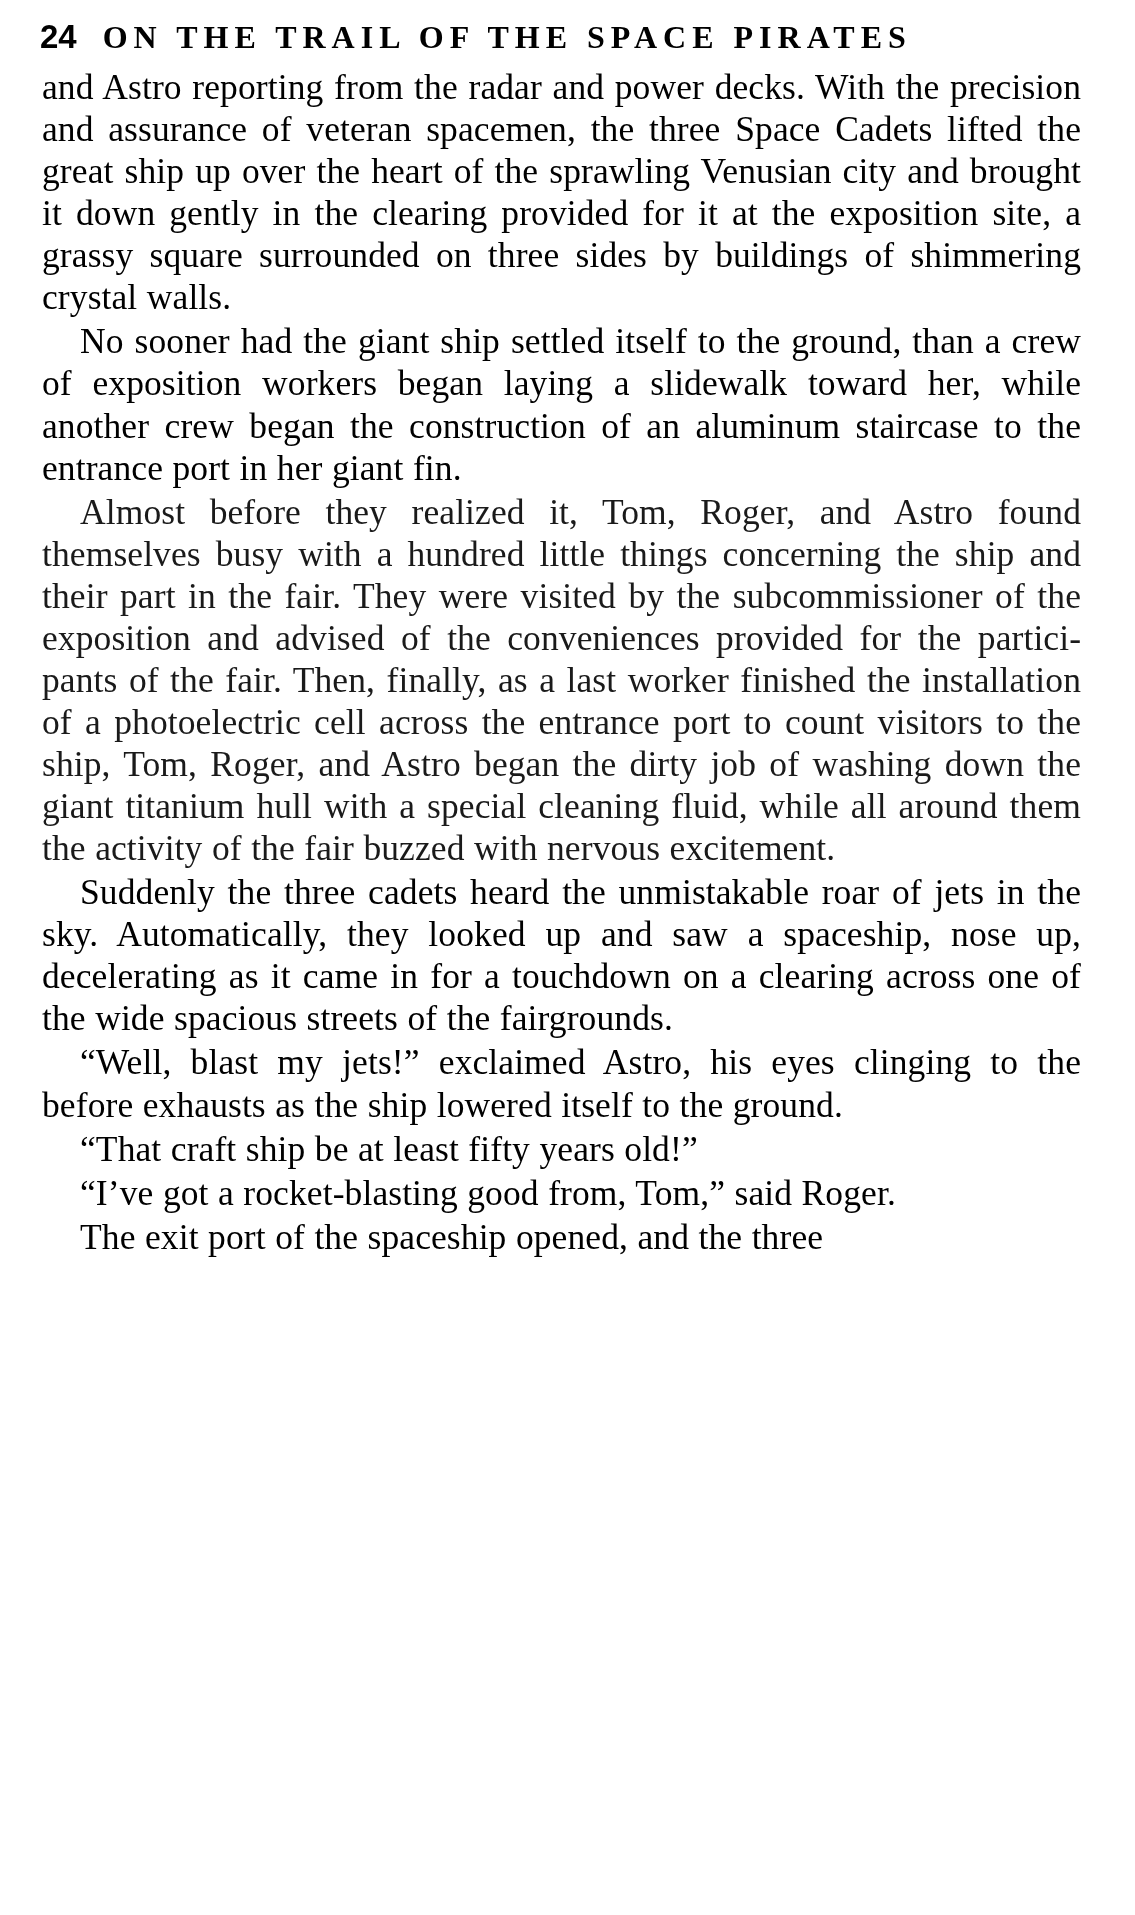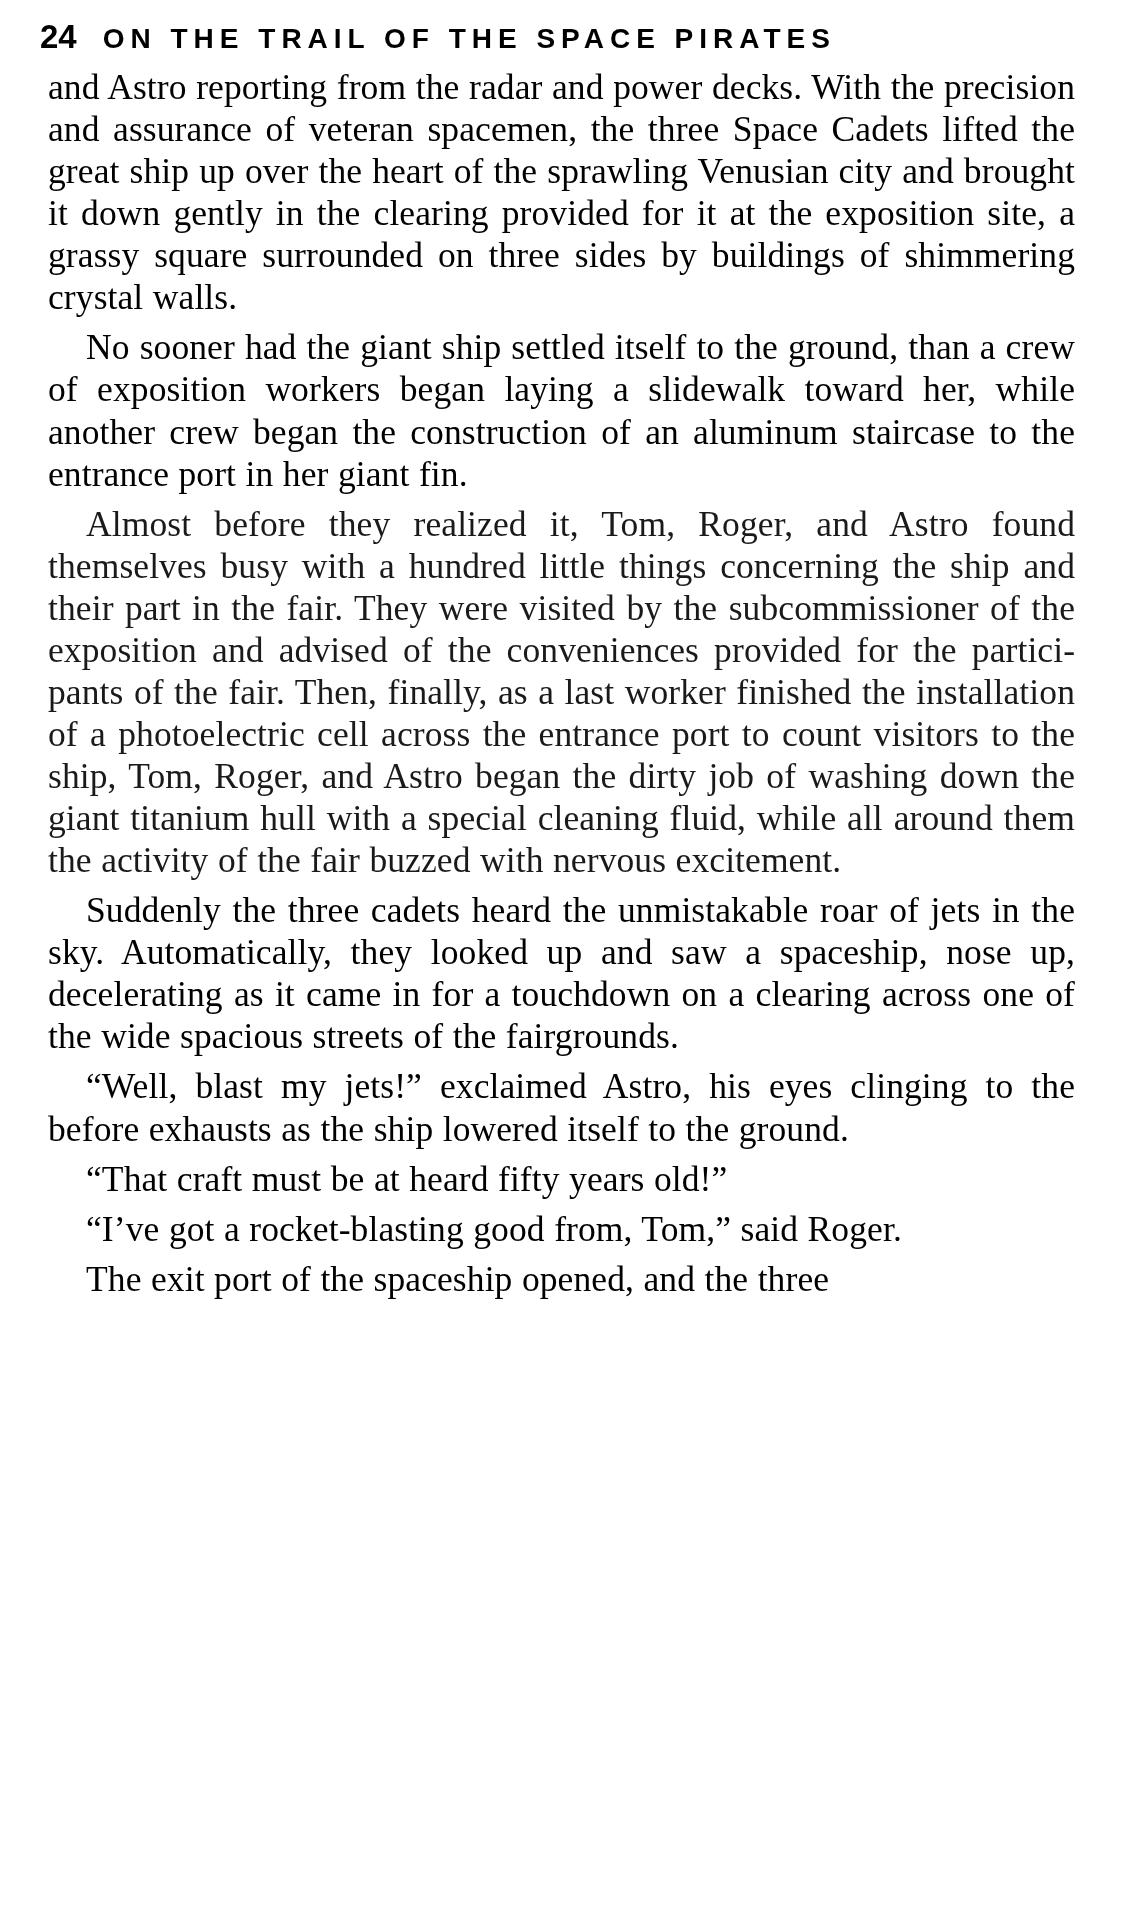--- a/index.html
+++ b/index.html
@@ -32,30 +32,30 @@
     white-space: nowrap;
   }
   .folio {
     font-family: "Liberation Sans", sans-serif;
     font-weight: bold;
     font-size: 33px;
     letter-spacing: 0px;
     margin-right: 26px;
   }
   .head-title {
-    font-family: Liberation Sans, sans-serif;
+    font-family: Liberation Serif, serif;
     font-weight: bold;
-    font-size: 28px;
+    font-size: 32px;
     letter-spacing: 6.0px;
   }
   .body-text {
     margin-top: 10px;
   }
   p.para {
-    margin: 8px;
+    margin: 2px;
     font-size: 35.5px;
     line-height: 1.185;
     text-align: justify;
     text-justify: inter-word;
     letter-spacing: 0.1px;
     word-spacing: 0.5px;
     hyphens: manual;
   }
   p.para.indent {
     text-indent: 38px;
@@ -72,18 +72,18 @@
     <span class="folio">24</span>
     <span class="head-title">ON THE TRAIL OF THE SPACE PIRATES</span>
   </div>
 
   <div class="body-text">
     <p class="para">and Astro reporting from the radar and power decks. With the precision and assurance of veteran spacemen, the three Space Cadets lifted the great ship up over the heart of the sprawling Venusian city and brought it down gently in the clearing provided for it at the ex­position site, a grassy square surrounded on three sides by buildings of shimmering crystal walls.</p>
     <p class="para indent">No sooner had the giant ship settled itself to the ground, than a crew of exposition workers began laying a slidewalk toward her, while another crew began the construction of an aluminum staircase to the entrance port in her giant fin.</p>
     <p class="para indent ink-light">Almost before they realized it, Tom, Roger, and Astro found themselves busy with a hundred little things con­cerning the ship and their part in the fair. They were visited by the subcommissioner of the exposition and advised of the conveniences provided for the partici­pants of the fair. Then, finally, as a last worker finished the installation of a photoelectric cell across the en­trance port to count visitors to the ship, Tom, Roger, and Astro began the dirty job of washing down the giant titanium hull with a special cleaning fluid, while all around them the activity of the fair buzzed with nerv­ous excitement.</p>
     <p class="para indent">Suddenly the three cadets heard the unmistakable roar of jets in the sky. Automatically, they looked up and saw a spaceship, nose up, decelerating as it came in for a touchdown on a clearing across one of the wide spacious streets of the fairgrounds.</p>
     <p class="para indent">“Well, blast my jets!” exclaimed Astro, his eyes cling­ing to the before exhausts as the ship lowered itself to the ground.</p>
-    <p class="para indent">“That craft must be at heard fifty years old!”</p>
+    <p class="para indent">“That craft ship be at least fifty years old!”</p>
     <p class="para indent">“I’ve got a rocket-blasting good from, Tom,” said Roger.</p>
     <p class="para indent">The exit port of the spaceship opened, and the three</p>
   </div>
 
 </div>
 
 </body></html>

